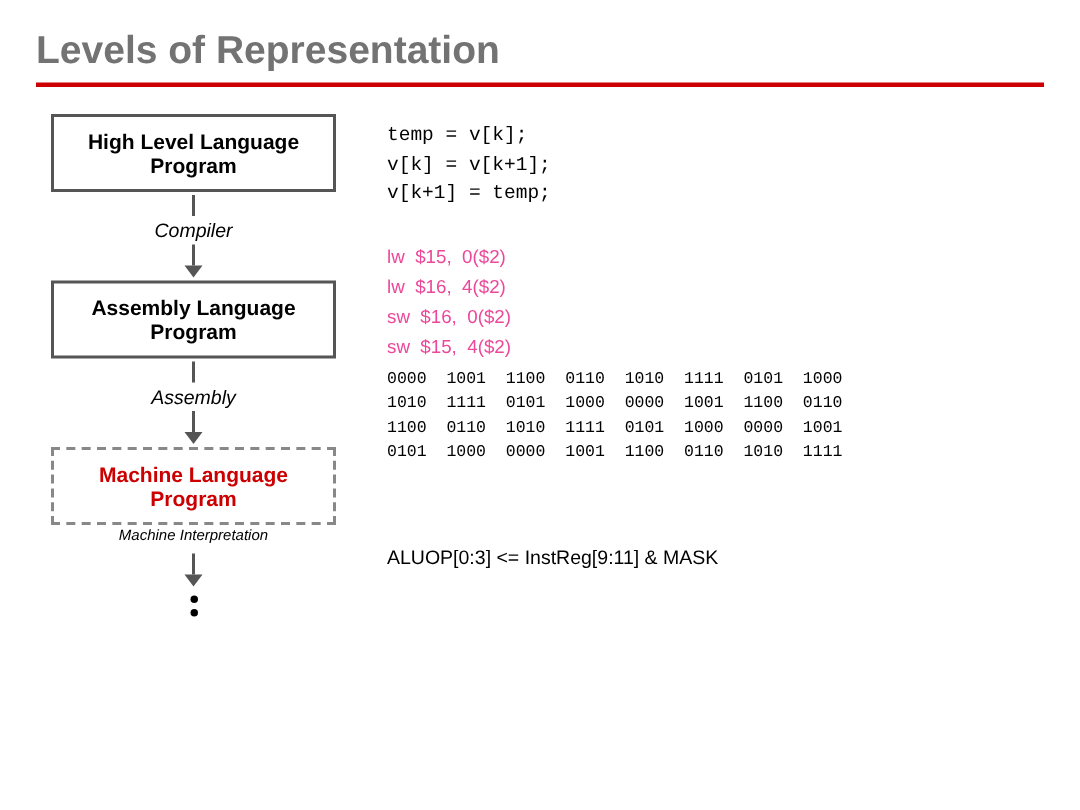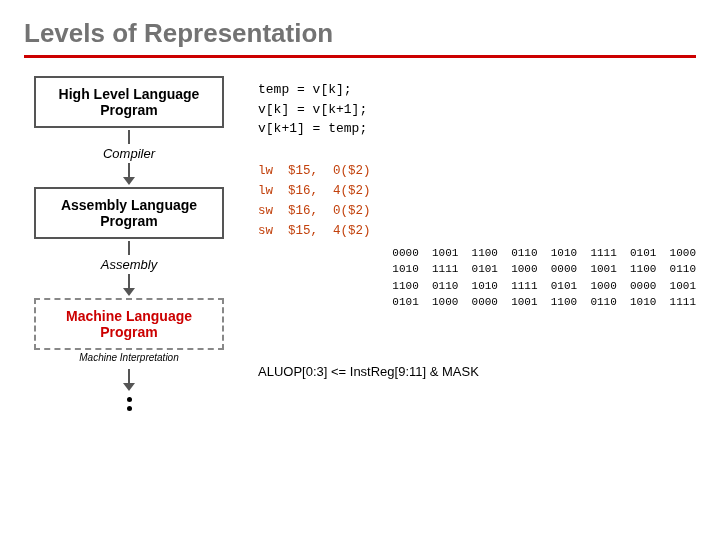--- a/index.html
+++ b/index.html
@@ -98,39 +98,38 @@
 
     .code-block {
       font-family: 'Courier New', Courier, monospace;
       font-size: 13px;
       color: #000;
       line-height: 1.5;
       white-space: pre;
     }
 
     .code-block-asm {
-      font-family: Liberation Mono, monospace;
+      font-family: Liberation Sans, sans-serif;
       font-size: 12.5px;
-      color: #c2410c;
+      color: #ec4899;
       line-height: 1.6;
       white-space: pre;
     }
 
     .machine-code {
       font-family: 'Courier New', Courier, monospace;
       font-size: 11px;
       color: #000;
       line-height: 1.5;
       white-space: pre;
       margin-bottom: 2px;
     }
 
     .right-section {
       margin-bottom: 6px;
-      text-align: right;
     }
 
     .right-top {
       margin-top: 4px;
       margin-bottom: 18px;
     }
 
     .right-mid {
       margin-bottom: 18px;
     }

